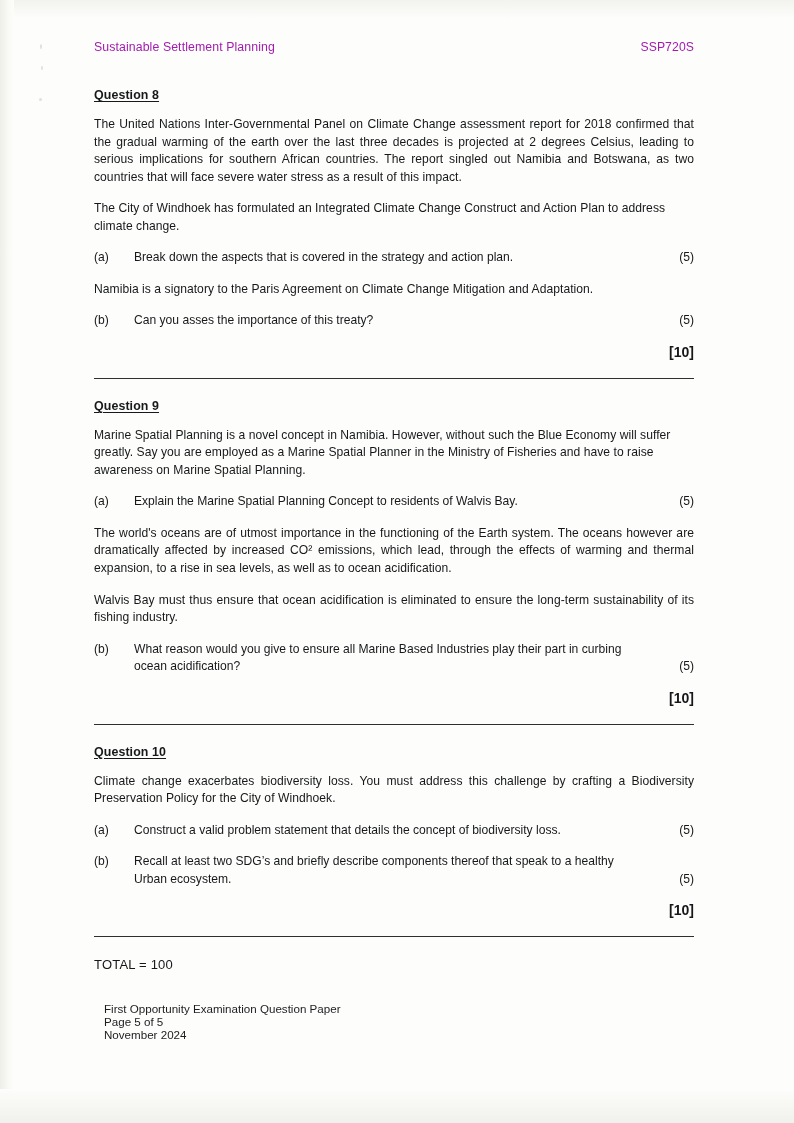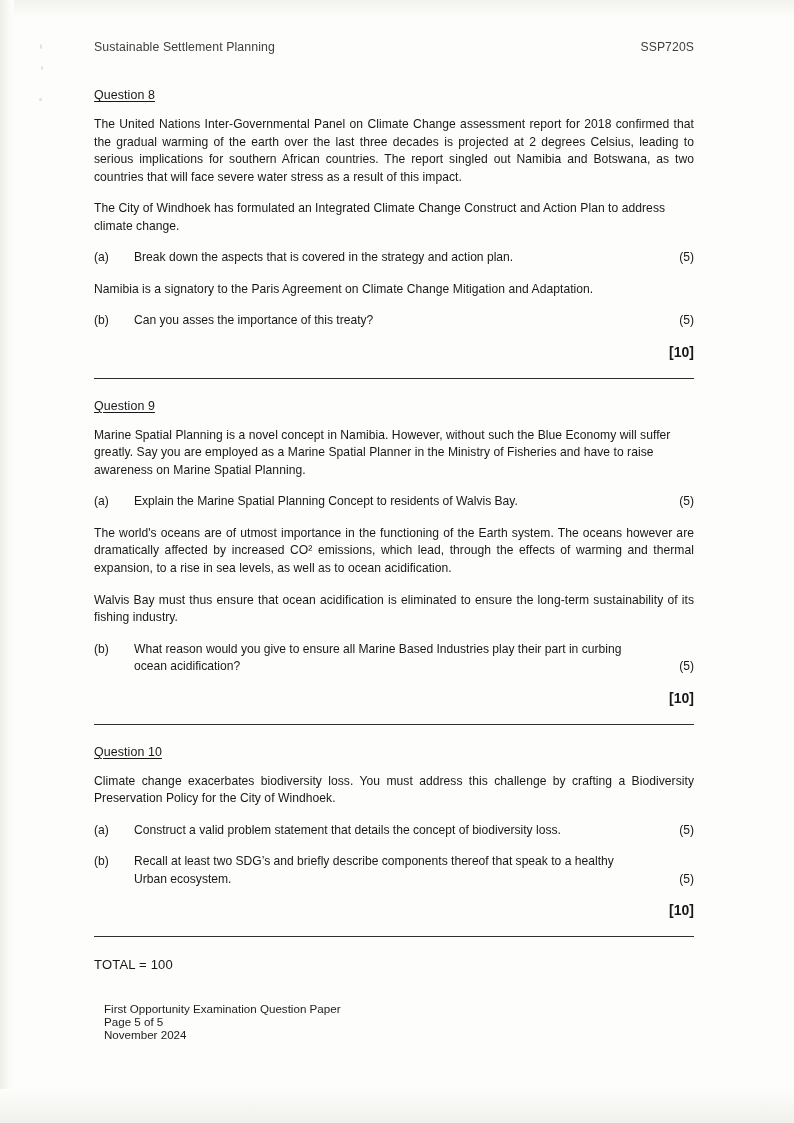--- a/index.html
+++ b/index.html
@@ -48,28 +48,28 @@
     top: 40px;
     width: 600px;
     color: #16181a;
   }
   .hdr {
     display: flex;
     justify-content: space-between;
     align-items: baseline;
     font-size: 12.3px;
     letter-spacing: .1px;
-    color: #404040;
+    color: #a21caf;
     margin-bottom: 34px;
   }
   .hdr-right { font-size: 12.2px; }
 
   .q-title {
     font-size: 12.4px;
-    font-weight: normal;
+    font-weight: bold;
     text-decoration: underline;
     text-underline-offset: 2px;
     margin: 0 0 14px 0;
     letter-spacing: .1px;
   }
   p.para {
     font-size: 12.1px;
     line-height: 1.45;
     margin: 0 0 14px 0;
     text-align: justify;

